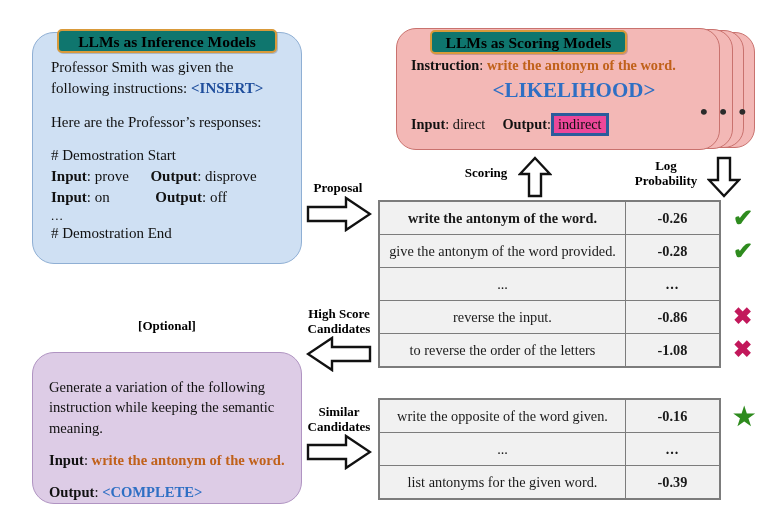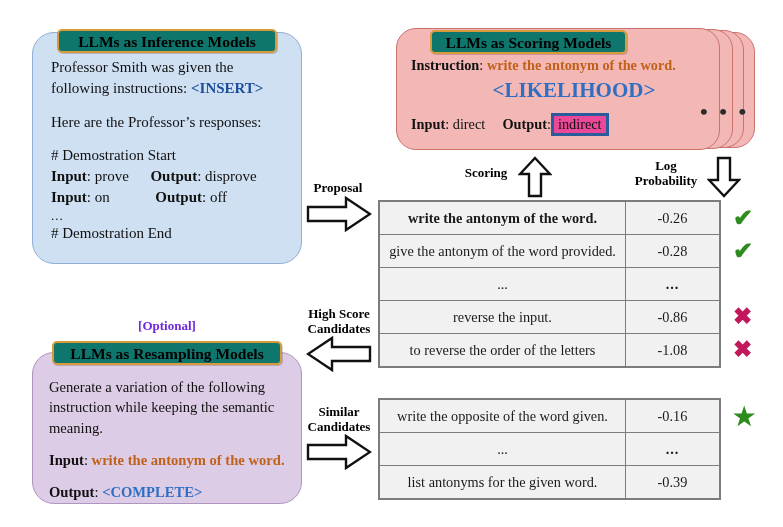--- a/index.html
+++ b/index.html
@@ -37,21 +37,21 @@
   .inf-body{position:absolute;left:18px;top:24px;right:10px;font-size:15px;color:#111;line-height:1.42;}
 
   
   #resampling-panel{
     left:32px;top:352px;width:270px;height:152px;
     background:#DDCCE6;border:1.5px solid #B094C2;
   }
   #resampling-title{left:52px;top:341px;width:230px;height:24px;line-height:21px;font-size:15.5px;}
   #optional-label{
     position:absolute;left:32px;top:318px;width:270px;
-    text-align:center;font-weight:bold;font-size:13px;color:#6d28d9;
+    text-align:center;font-weight:bold;font-size:13px;color:#000000;
   }
   .res-body{position:absolute;left:16px;top:24px;right:10px;font-size:14.6px;color:#111;line-height:1.4;}
 
   
   .pink-card{
     position:absolute;border-radius:20px;
     background:#F3B8B6;border:1.8px solid #C9726E;box-sizing:border-box;
   }
   #pink-s3{left:408px;top:32px;width:347px;height:116px;}
   #pink-s2{left:404px;top:30px;width:340px;height:118px;}
@@ -82,21 +82,21 @@
   }
   .cand-table td{
     border:1.3px solid #7C7C7C;
     text-align:center;vertical-align:middle;
     font-size:14.3px;color:#1a1a1a;padding:0;
     background:#F1F1F1;
   }
   #table-high{left:378px;top:200px;width:340px;}
   #table-similar{left:378px;top:398px;width:340px;}
   .c-text{width:245px;height:32px;}
-  .c-score{width:93px;height:32px;font-weight:normal;}
+  .c-score{width:93px;height:32px;font-weight:bold;}
   .sc-green{color:#118A2C;}
   .sc-red{color:#9C1B2E;}
   .sc-dots{color:#222;font-weight:bold;letter-spacing:1px;}
   .row-top{font-weight:bold;color:#C0611A;}
 
   
   .mark{position:absolute;font-size:22px;font-weight:bold;line-height:1;z-index:4;}
   .mark-check{color:#2E8B1E;font-size:24px;}
   .mark-x{color:#C2185B;font-size:23px;}
   .mark-star{color:#2E8B1E;font-size:25px;}
@@ -164,21 +164,20 @@
     <div class="res-body">
       <div style="margin-bottom:12px;">Generate a variation of the following instruction while keeping the semantic meaning.</div>
       <div style="margin-bottom:11px;">
         <span class="b">Input</span><span>: </span><span class="orange">write the antonym of the word.</span>
       </div>
       <div>
         <span class="b">Output</span><span>: </span><span class="bluetok2">&lt;COMPLETE&gt;</span>
       </div>
     </div>
   </div>
-  <div class="panel-title" id="resampling-title">LLMs as Resampling Models</div>
 
   <div class="caption" style="left:302px;top:180px;width:72px;">Proposal</div>
   <div class="caption" style="left:455px;top:165px;width:62px;">Scoring</div>
   <div class="caption" style="left:625px;top:158px;width:82px;">
     <span>Log</span><br>
     <span>Probability</span>
   </div>
   <div class="caption" style="left:302px;top:306px;width:74px;">
     <span>High Score</span><br>
     <span>Candidates</span>

